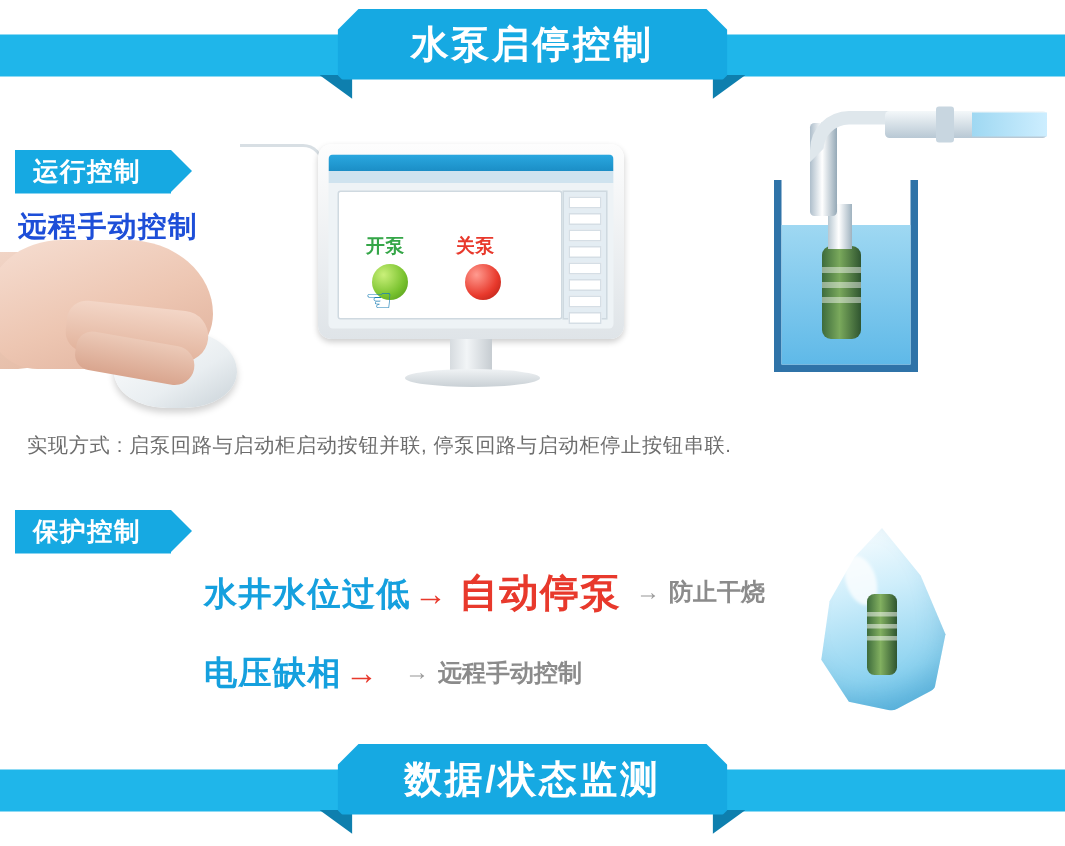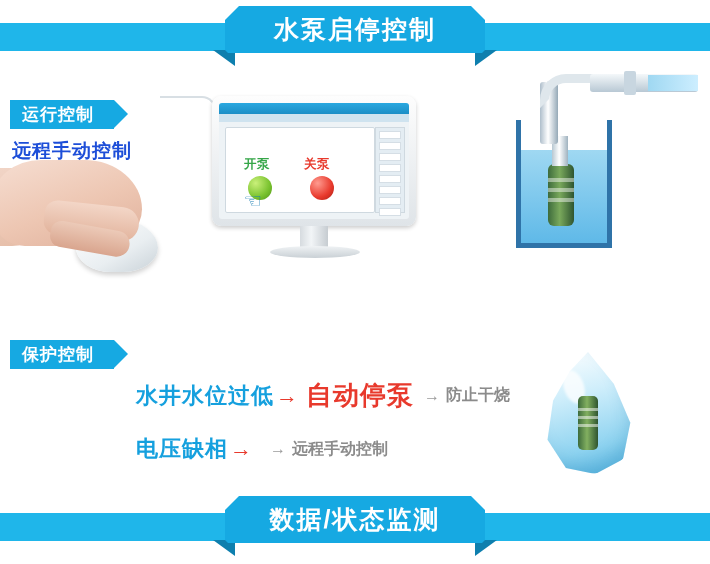--- a/index.html
+++ b/index.html
@@ -527,20 +527,21 @@
       <div class="band b3"></div>
     </div>
     <div class="pipe-v"></div>
     <div class="pipe-up"></div>
     <div class="pipe-elbow"></div>
     <div class="pipe-h"></div>
     <div class="pipe-ring"></div>
     <div class="stream"></div>
   </div>
 
+  <div class="note">实现方式 : 启泵回路与启动柜启动按钮并联, 停泵回路与启动柜停止按钮串联.</div>
 
   <div class="rule" id="rule-1">
     <span class="cond">水井水位过低</span>
     <span class="arrow1">→</span>
     <span class="act">自动停泵</span>
     <span class="arrow2">→</span>
     <span class="why">防止干烧</span>
   </div>
 
   <div class="rule" id="rule-2">

